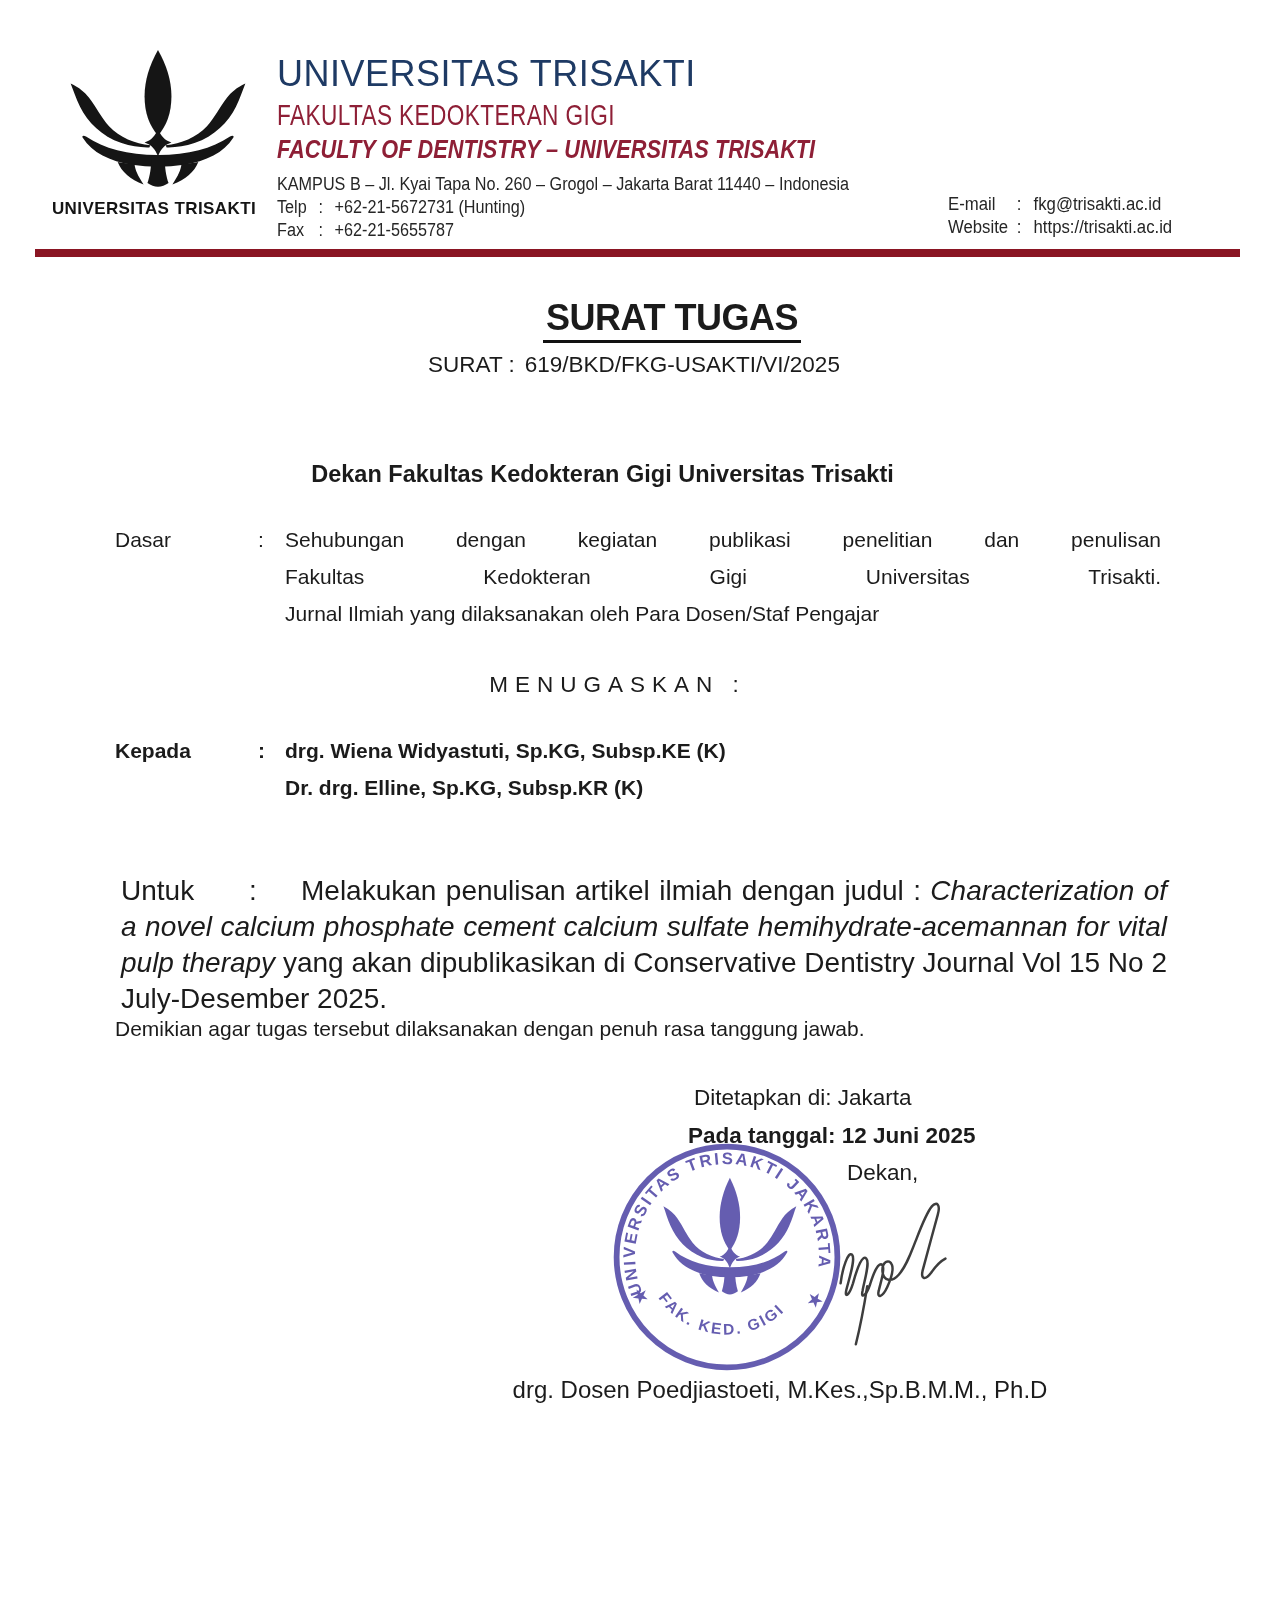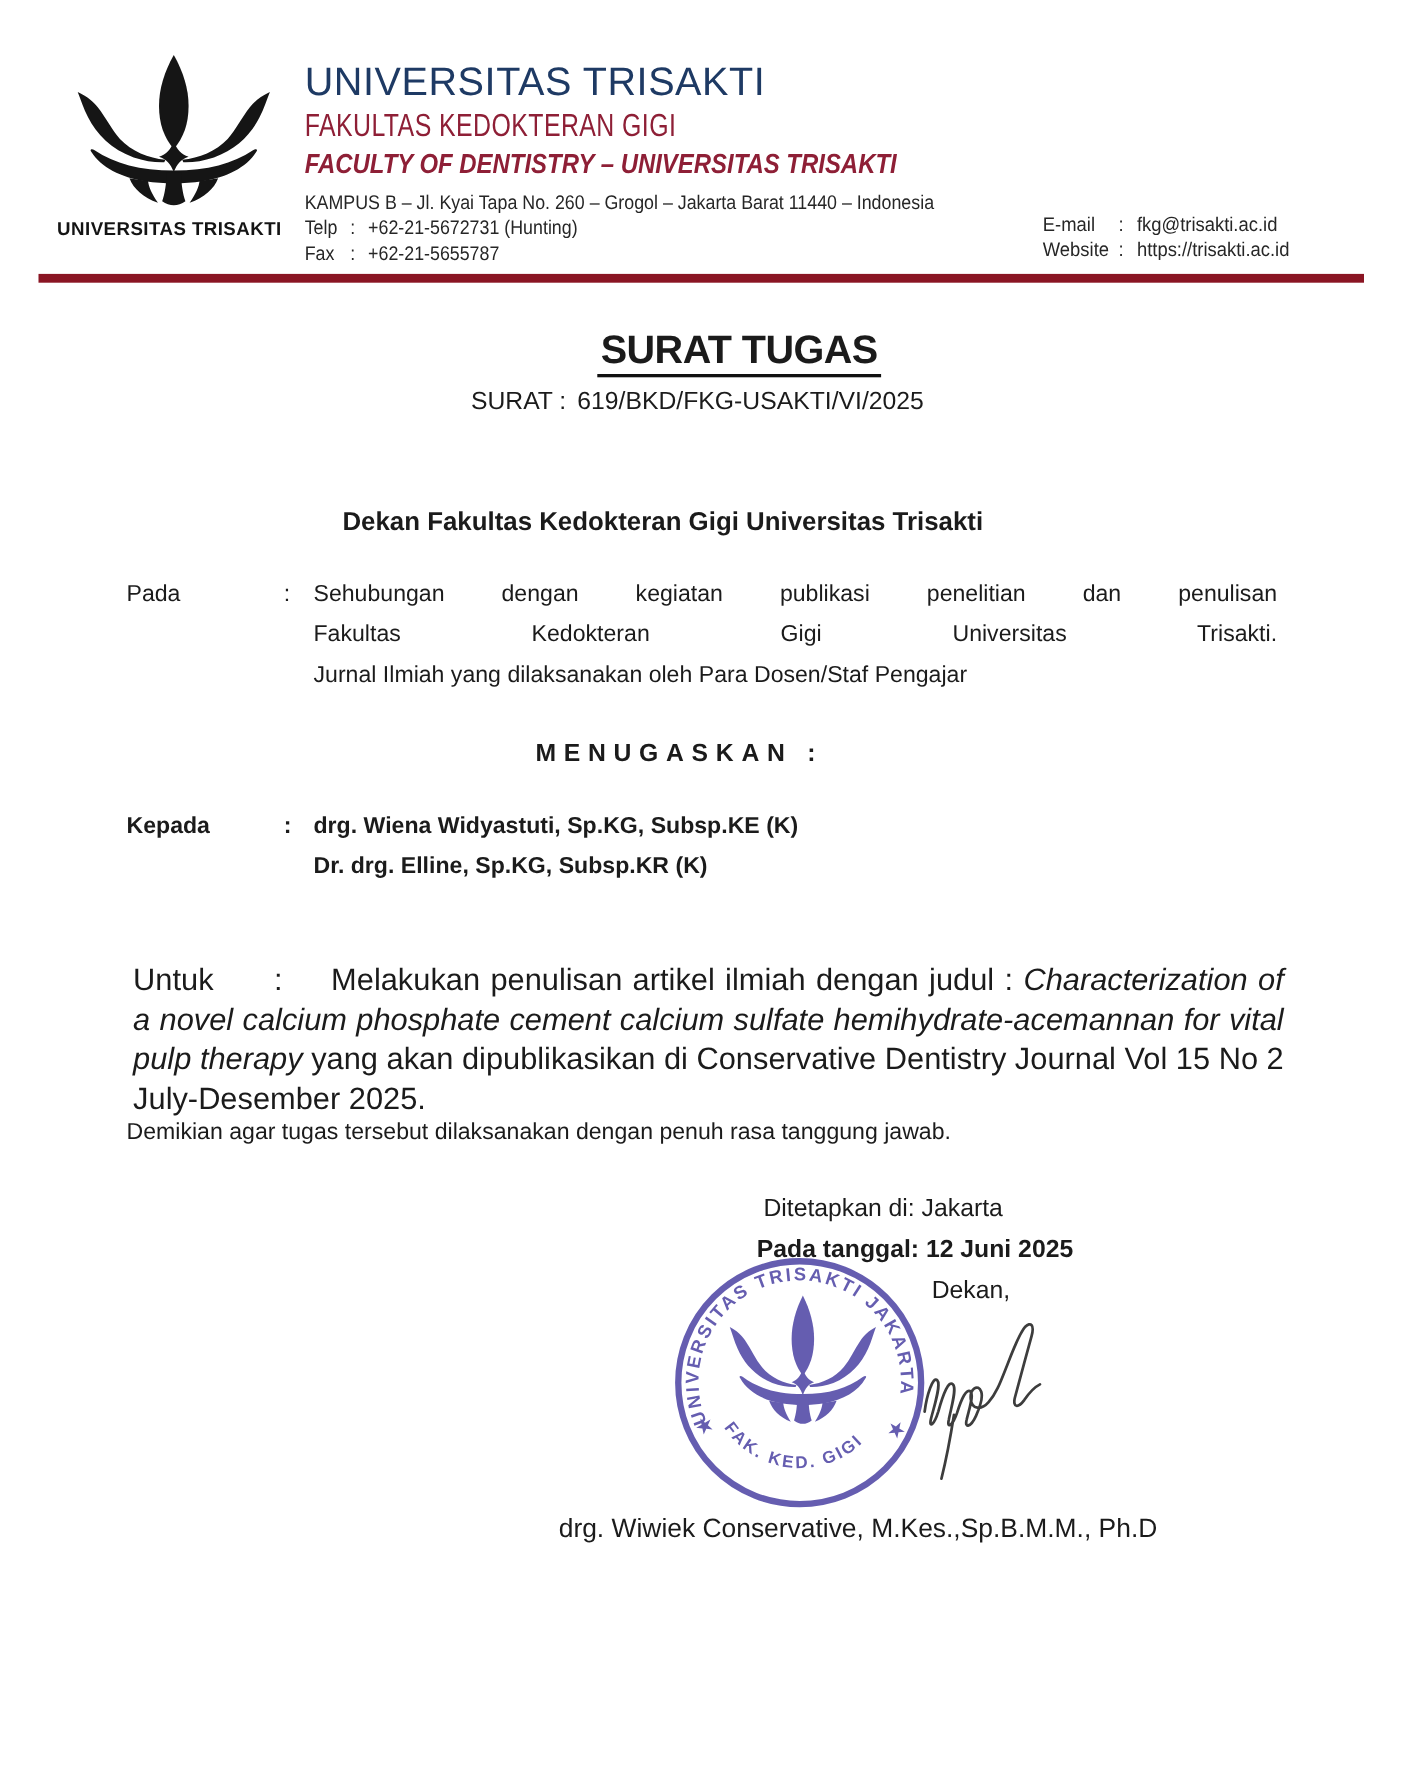--- a/index.html
+++ b/index.html
@@ -39,21 +39,21 @@
   
   .issuer{position:absolute;left:0;top:461px;width:1205px;text-align:center;
     font-size:23.5px;font-weight:bold;}
   .lab-row{position:absolute;left:115px;width:1046px;display:grid;
     grid-template-columns:143px 27px 1fr;font-size:21px;line-height:37px;}
   .row-dasar{top:521px;}
   .row-kepada{top:732px;font-weight:bold;}
   .jline{text-align:justify;text-align-last:justify;}
   .just-lines .jline:last-child{text-align-last:left;}
   .menugaskan{position:absolute;left:0;top:672px;width:1235px;text-align:center;
-    font-size:22.5px;font-weight:bold;letter-spacing:7px;}
+    font-size:22.5px;font-weight:normal;letter-spacing:7px;}
   .untuk{position:absolute;left:121px;top:845px;width:1046px;
     font-size:28px;line-height:36px;text-align:justify;}
   .inline-label{display:inline-block;width:128px;}
   .inline-colon{display:inline-block;width:52px;}
   .article-title{font-style:italic;}
   .demikian{position:absolute;left:115px;top:1017px;font-size:21px;}
   
   .place{position:absolute;left:694px;top:1085px;font-size:22.5px;z-index:2;}
   .date{position:absolute;left:688px;top:1123px;font-size:22.5px;z-index:2;font-weight:bold;}
   .dekan{position:absolute;left:847px;top:1160px;font-size:22.5px;z-index:2;}
@@ -121,21 +121,21 @@
   <div class="title-wrap">
     <span class="title-text">SURAT TUGAS</span>
   </div>
   <div class="nomor">
     <span>SURAT :</span><span class="num-val">619/BKD/FKG-USAKTI/VI/2025</span>
   </div>
 
   <div class="issuer">Dekan Fakultas Kedokteran Gigi Universitas Trisakti</div>
 
   <div class="lab-row row-dasar">
-    <span>Pada</span>
+    <span>Dasar</span>
     <span>:</span>
     <div class="just-lines">
         <div class="jline">Sehubungan dengan kegiatan publikasi penelitian dan penulisan</div>
         <div class="jline">Fakultas Kedokteran Gigi Universitas Trisakti.</div>
         <div class="jline">Jurnal Ilmiah yang dilaksanakan oleh Para Dosen/Staf Pengajar</div>
       </div>
   </div>
 
   <div class="menugaskan">MENUGASKAN :</div>
 
@@ -152,21 +152,21 @@
     <span class="inline-label">Untuk</span><span class="inline-colon">:</span><span>Melakukan penulisan artikel ilmiah dengan judul :</span>
     <span class="article-title">Characterization of a novel calcium phosphate cement calcium sulfate hemihydrate-acemannan for vital pulp therapy</span>
     <span>yang akan dipublikasikan di Conservative Dentistry Journal Vol 15 No 2 July-Desember 2025.</span>
   </p>
 
   <div class="demikian">Demikian agar tugas tersebut dilaksanakan dengan penuh rasa tanggung jawab.</div>
 
   <div class="place">Ditetapkan di: Jakarta</div>
   <div class="date">Pada tanggal: 12 Juni 2025</div>
   <div class="dekan">Dekan,</div>
-  <div class="name">drg. Wiwiek Conservative, M.Kes.,Sp.B.M.M., Ph.D</div>
+  <div class="name">drg. Dosen Poedjiastoeti, M.Kes.,Sp.B.M.M., Ph.D</div>
 
   <svg class="stamp-svg" viewBox="0 0 200 200" width="230" height="230" aria-hidden="true">
     <circle cx="100" cy="100" r="96" fill="none" stroke="var(--stamp,#4f46a5)" stroke-width="5"></circle>
     <path id="stampTopArc" d="M 27.5,133 A 80,80 0 1 1 172.5,133" fill="none"></path>
     <text font-size="14.5" font-weight="bold" letter-spacing="2" fill="var(--stamp,#4f46a5)">
       <textPath href="#stampTopArc" startOffset="2">UNIVERSITAS TRISAKTI JAKARTA</textPath>
     </text>
     <path id="stampBottomArc" d="M 38,132 A 72,72 0 0 0 162,132" fill="none"></path>
     <text font-size="13.5" font-weight="bold" letter-spacing="2" fill="var(--stamp,#4f46a5)">
       <textPath href="#stampBottomArc" startOffset="4">FAK. KED. GIGI</textPath>

